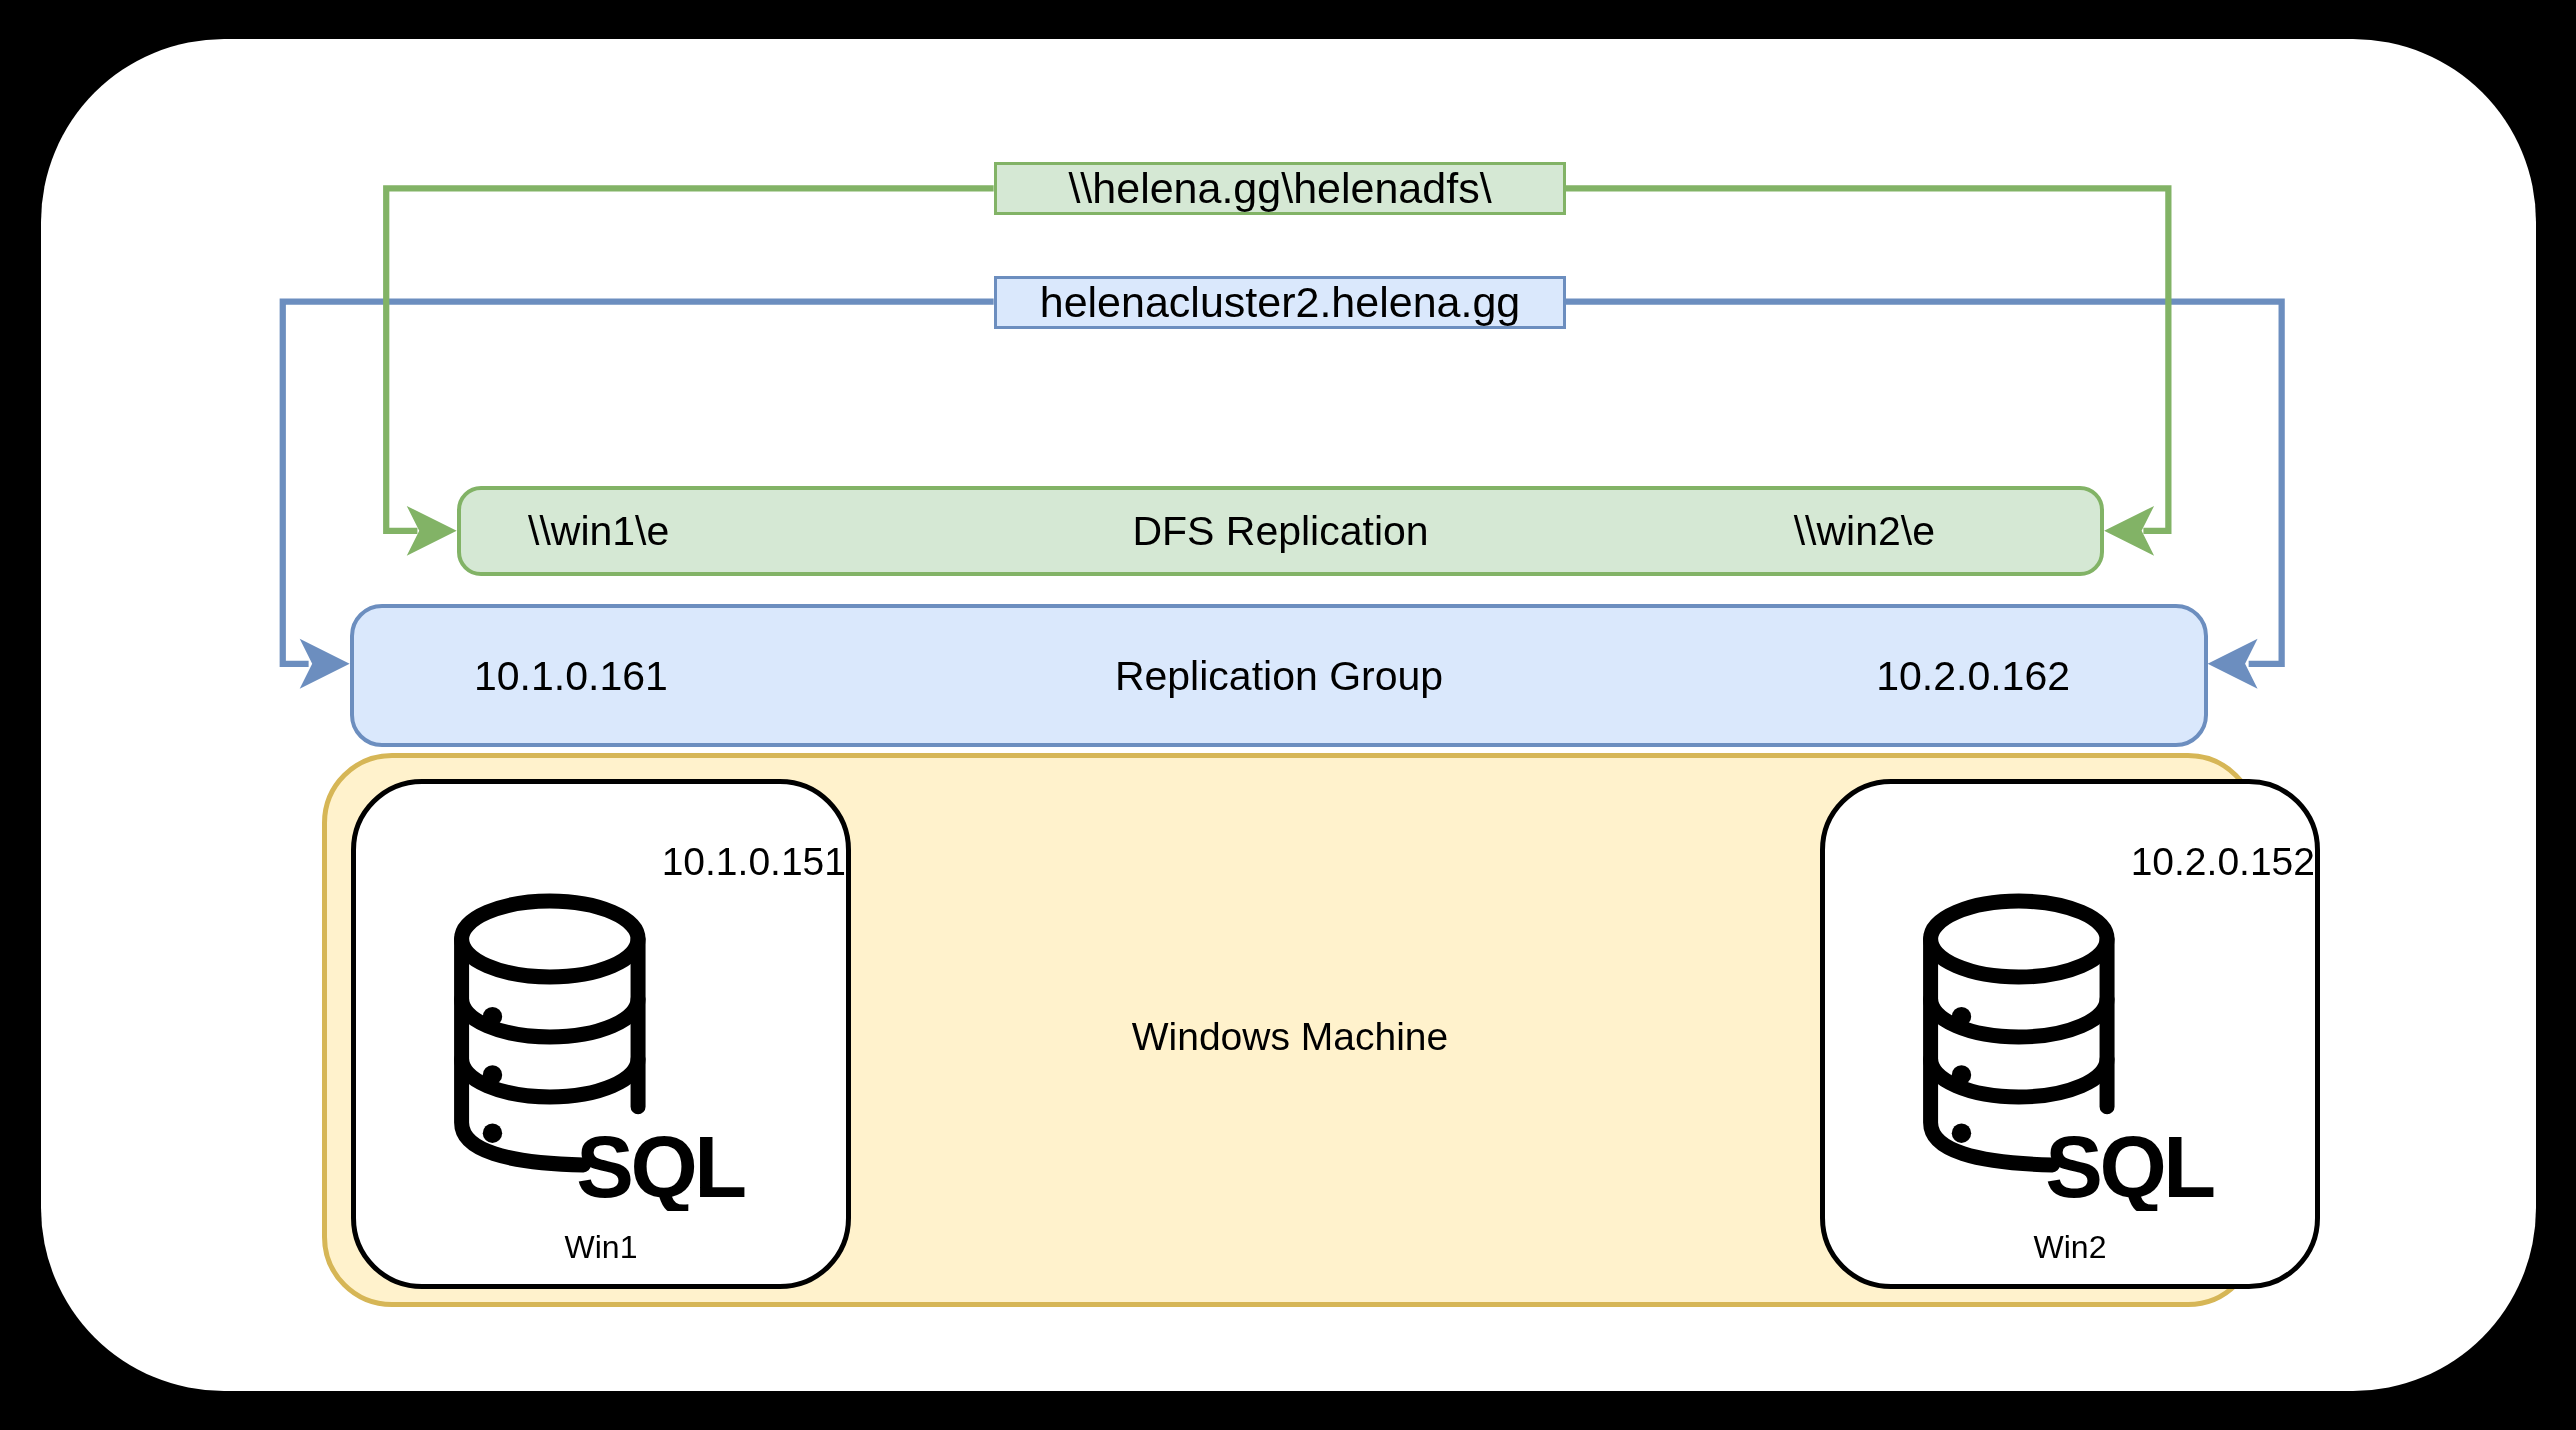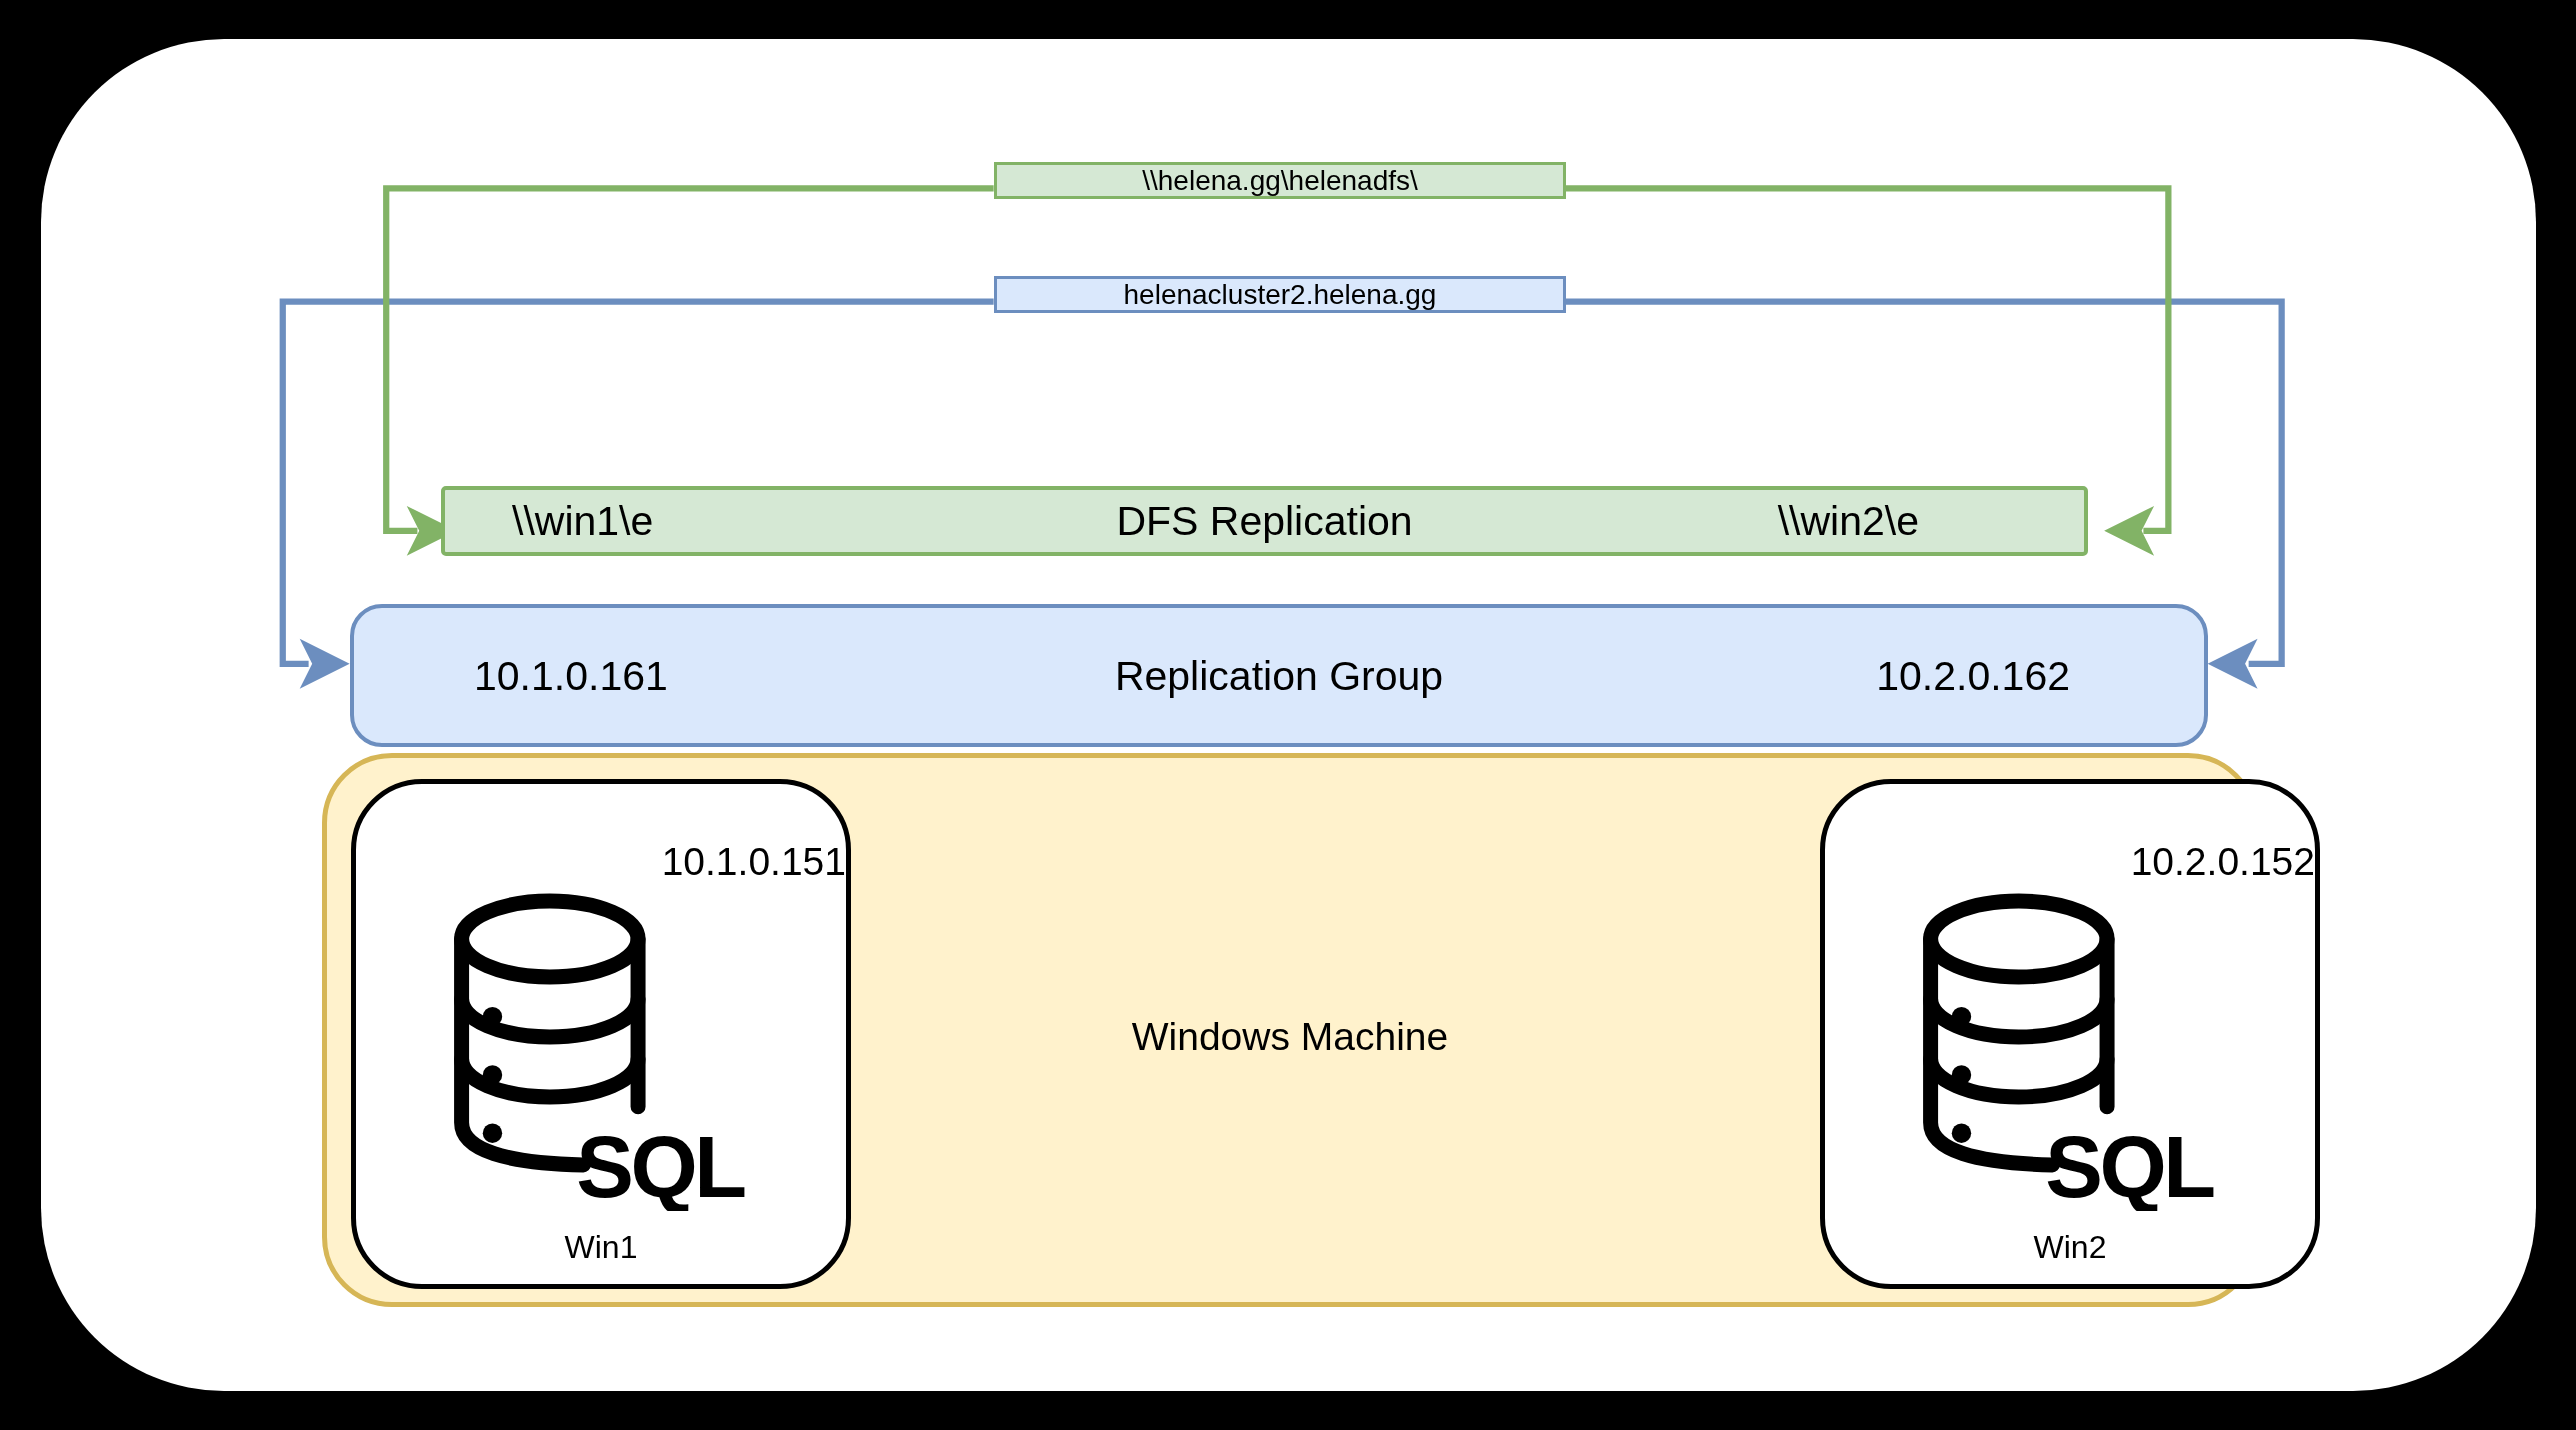--- a/index.html
+++ b/index.html
@@ -36,31 +36,31 @@
     pointer-events: none;
   }
   .c-line { fill: none; stroke-width: 7px; }
   .c-green { stroke: var(--green-stroke); }
   .c-blue  { stroke: var(--blue-stroke); }
   .a-green { fill: var(--green-stroke); stroke: none; }
   .a-blue  { fill: var(--blue-stroke); stroke: none; }
 
   .topbox {
     display: flex; align-items: center; justify-content: center;
-    font-size: 28px; line-height: 1;
-    width: 572px; height: 37px; left: 994px;
+    font-size: 43px; line-height: 1;
+    width: 572px; height: 53px; left: 994px;
   }
   .topbox.green { top: 162px; background: var(--green-fill); border: 3.6px solid var(--green-stroke); }
   .topbox.blue  { top: 276px; background: var(--blue-fill);  border: 3.6px solid var(--blue-stroke); }
 
   .banner { font-size: 41px; line-height: 1; }
   .banner.dfs {
-    left: 441px; top: 486px; width: 1647px; height: 70px;
+    left: 457px; top: 486px; width: 1647px; height: 90px;
     background: var(--green-fill); border: 4.5px solid var(--green-stroke);
-    border-radius: 5px;
+    border-radius: 24px;
   }
   .banner.ag {
     left: 350px; top: 593px; width: 1858px; height: 143px;
     background: var(--blue-fill); border: 4.5px solid var(--blue-stroke);
     border-radius: 32px;
     margin-top: 11px;
   }
   .b-left  { position: absolute; top: 50%; transform: translateY(-50%); white-space: nowrap; }
   .b-title { position: absolute; top: 50%; left: 50%; transform: translate(-50%,-50%); white-space: nowrap; }
   .b-right { position: absolute; top: 50%; transform: translateY(-50%); white-space: nowrap; }

